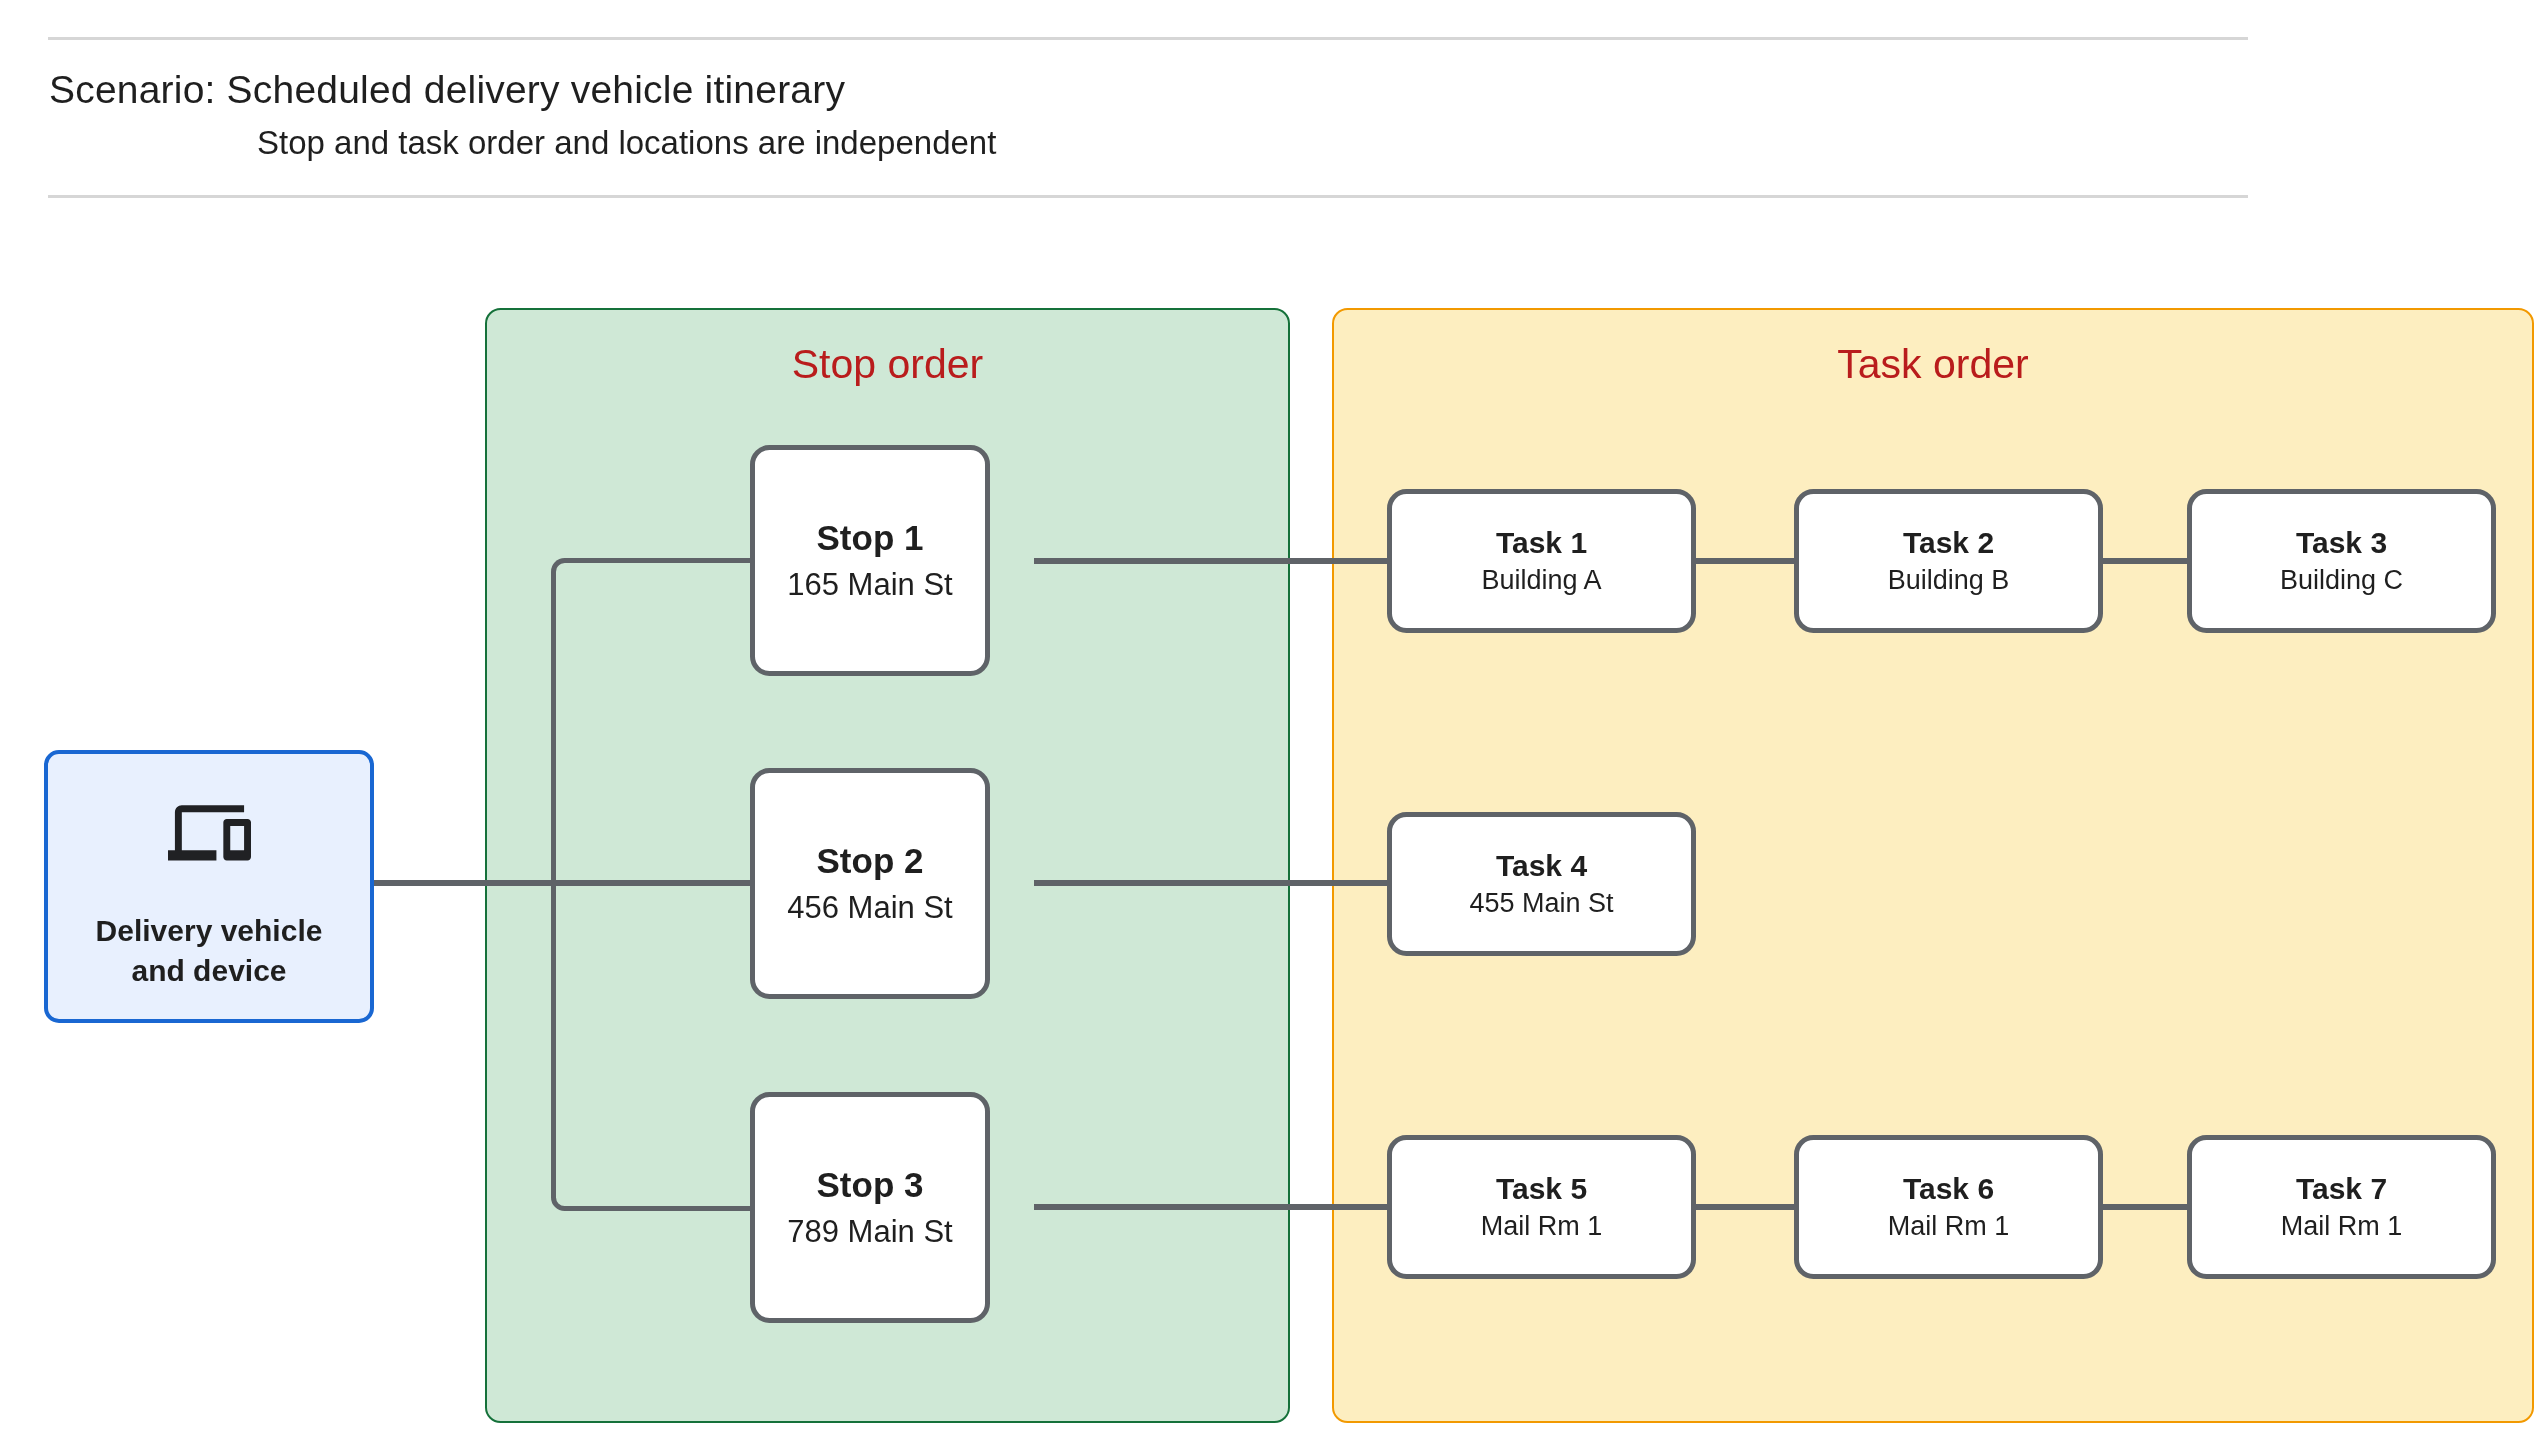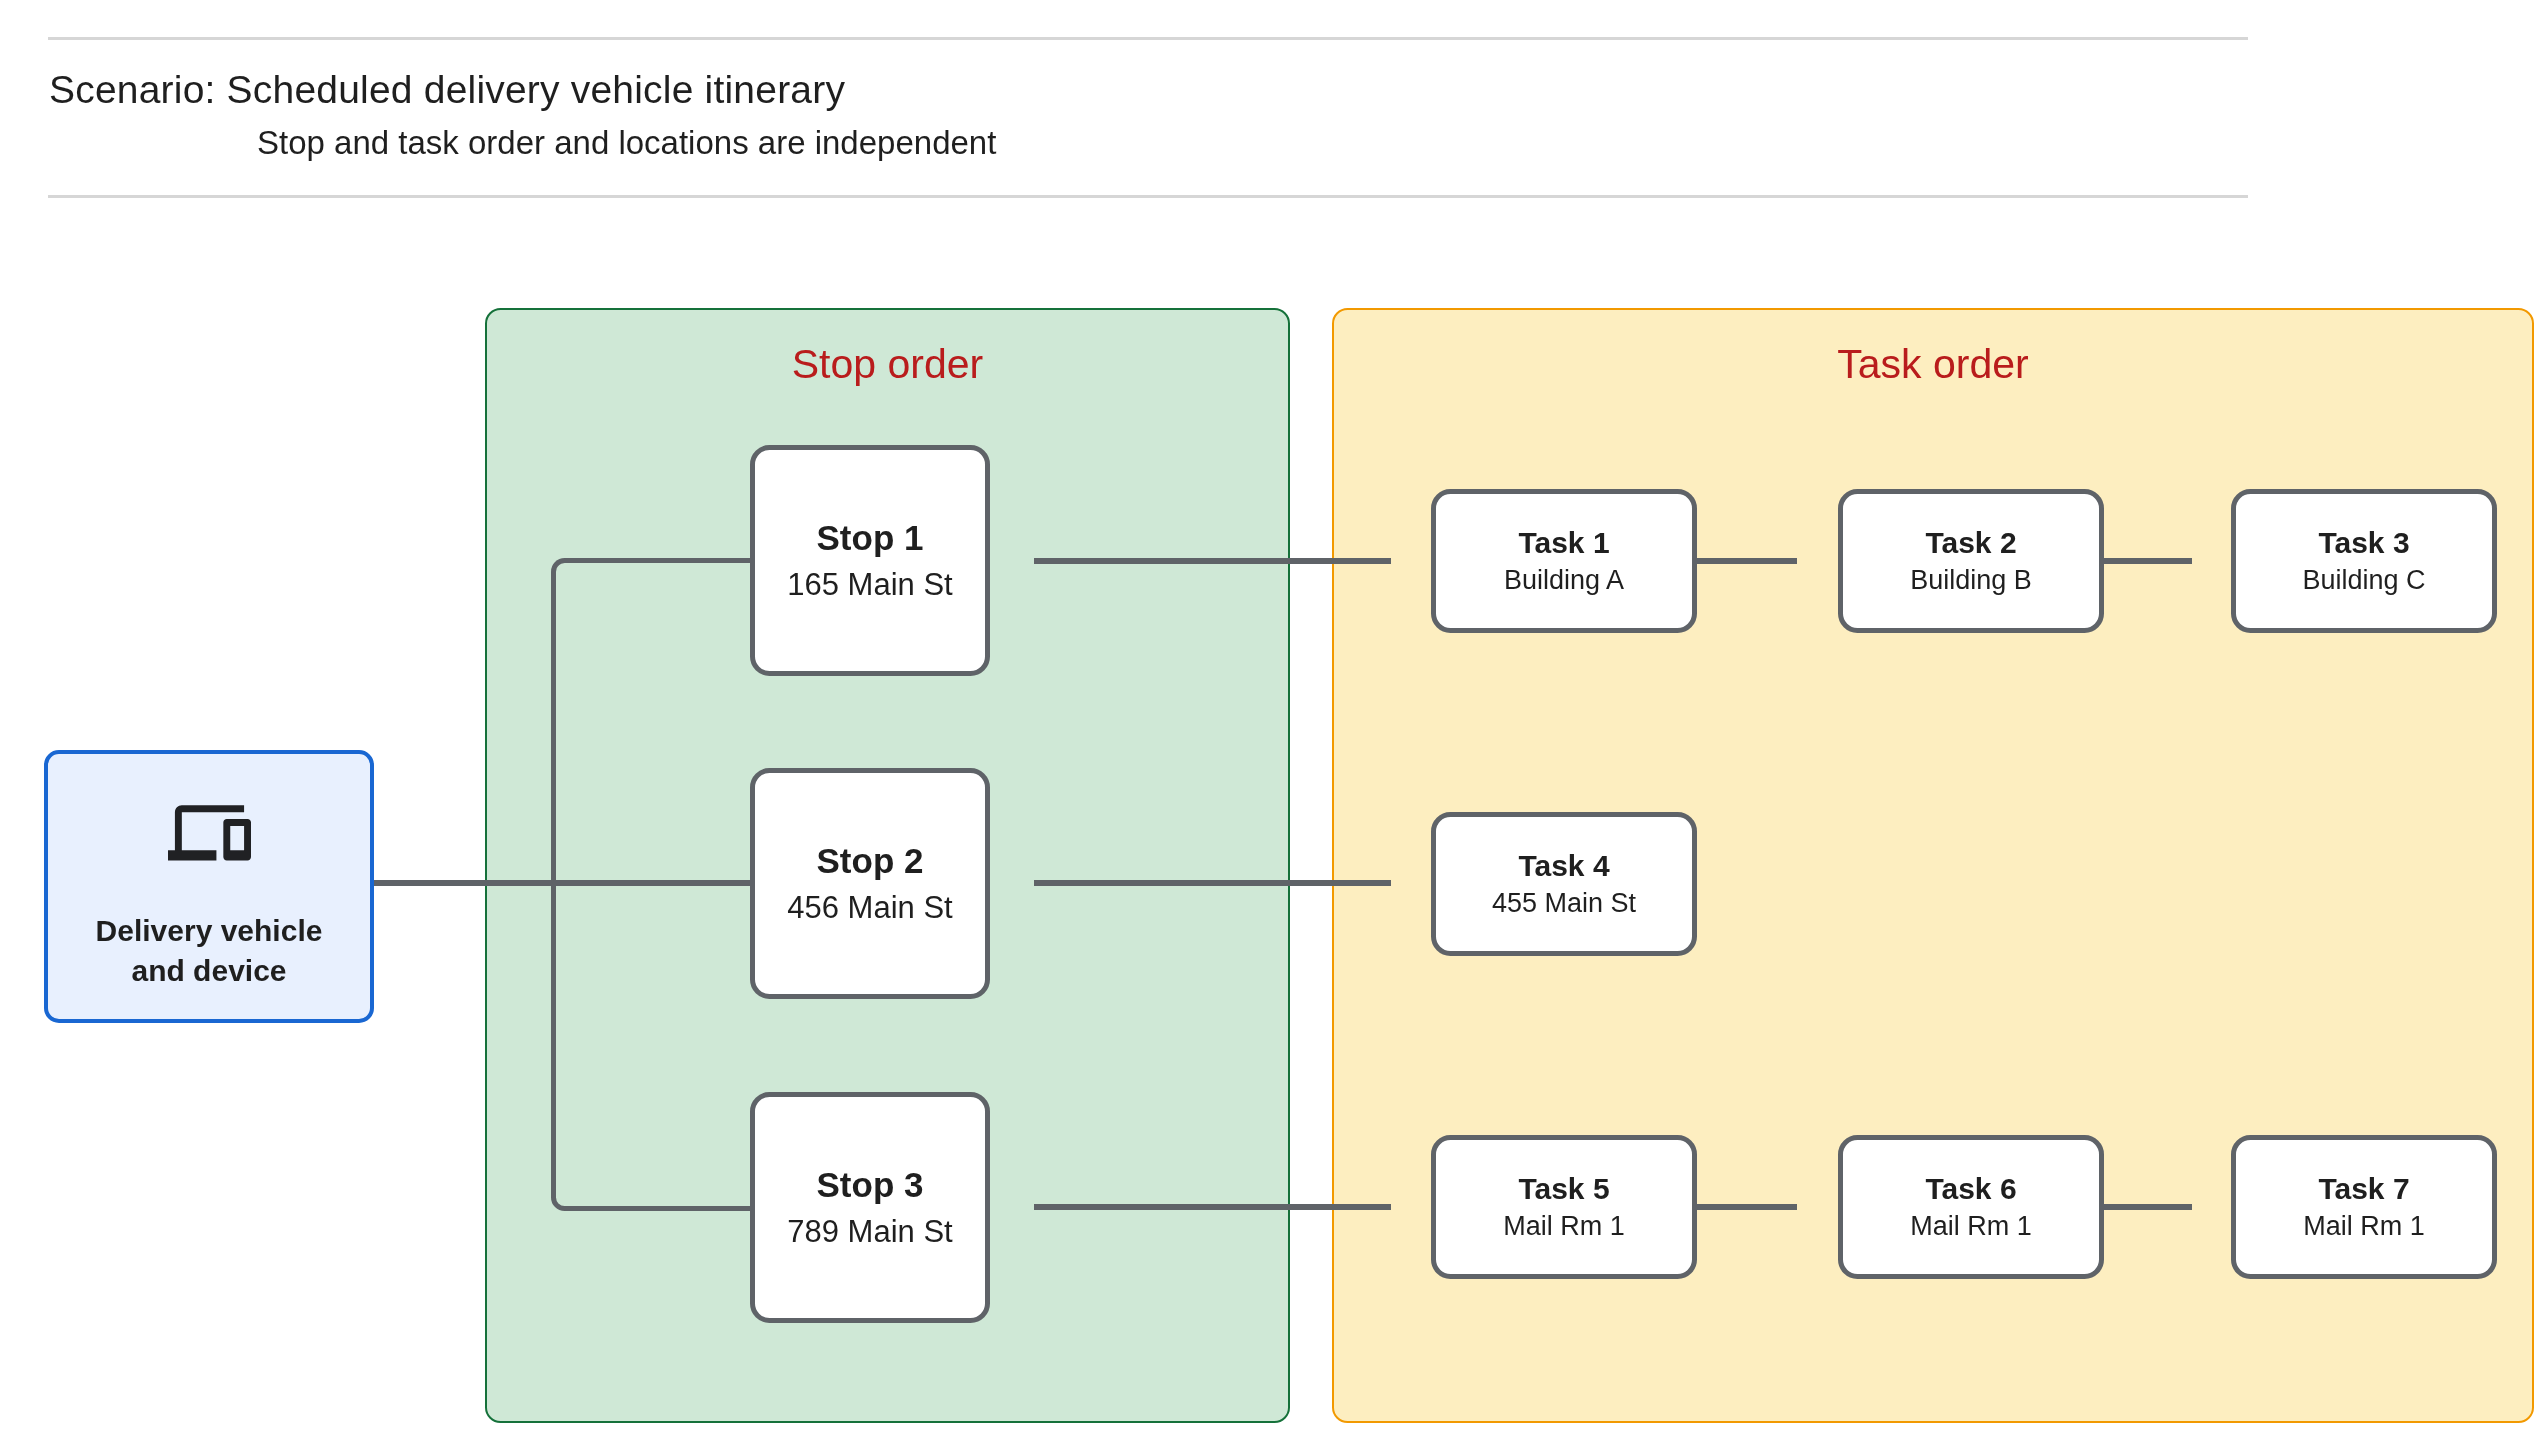--- a/index.html
+++ b/index.html
@@ -119,24 +119,23 @@
     height: 231px;
     gap: 9.7px;
   }
   #stop-1 { top: 445px; }
   #stop-2 { top: 768px; }
   #stop-3 { top: 1092px; }
   .stop-name { font-size: 35px; font-weight: bold; }
   .stop-location { font-size: 31px; }
 
   .task-node {
-    width: 266px;
+    width: 309px;
     height: 144px;
     gap: 5.8px;
-    margin-left: 44px;
   }
   .task-name { font-size: 30px; font-weight: bold; }
   .task-location { font-size: 27px; }
 
   
   #vehicle-node {
     position: absolute;
     left: 44px;
     top: 750px;
     width: 330px;

